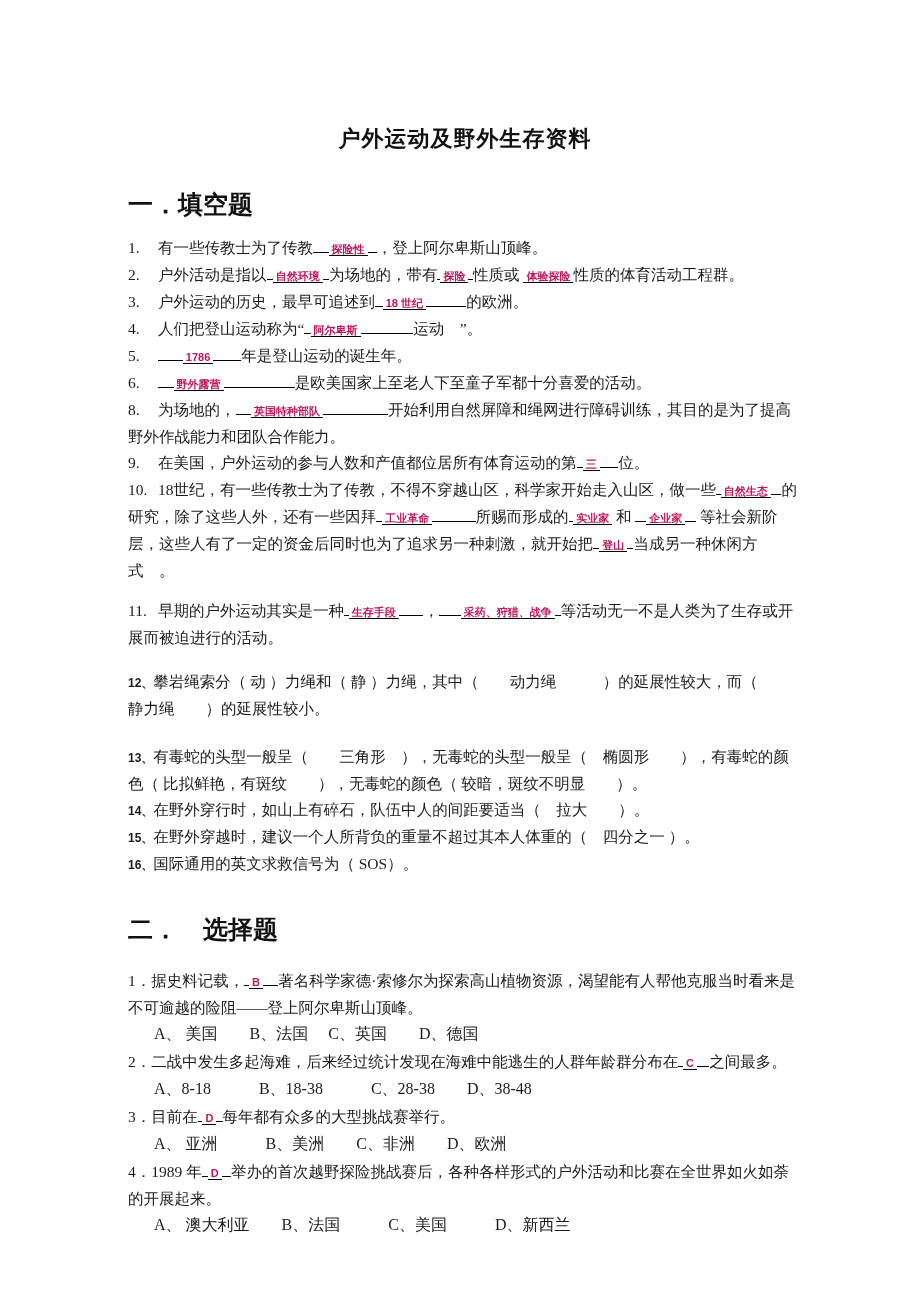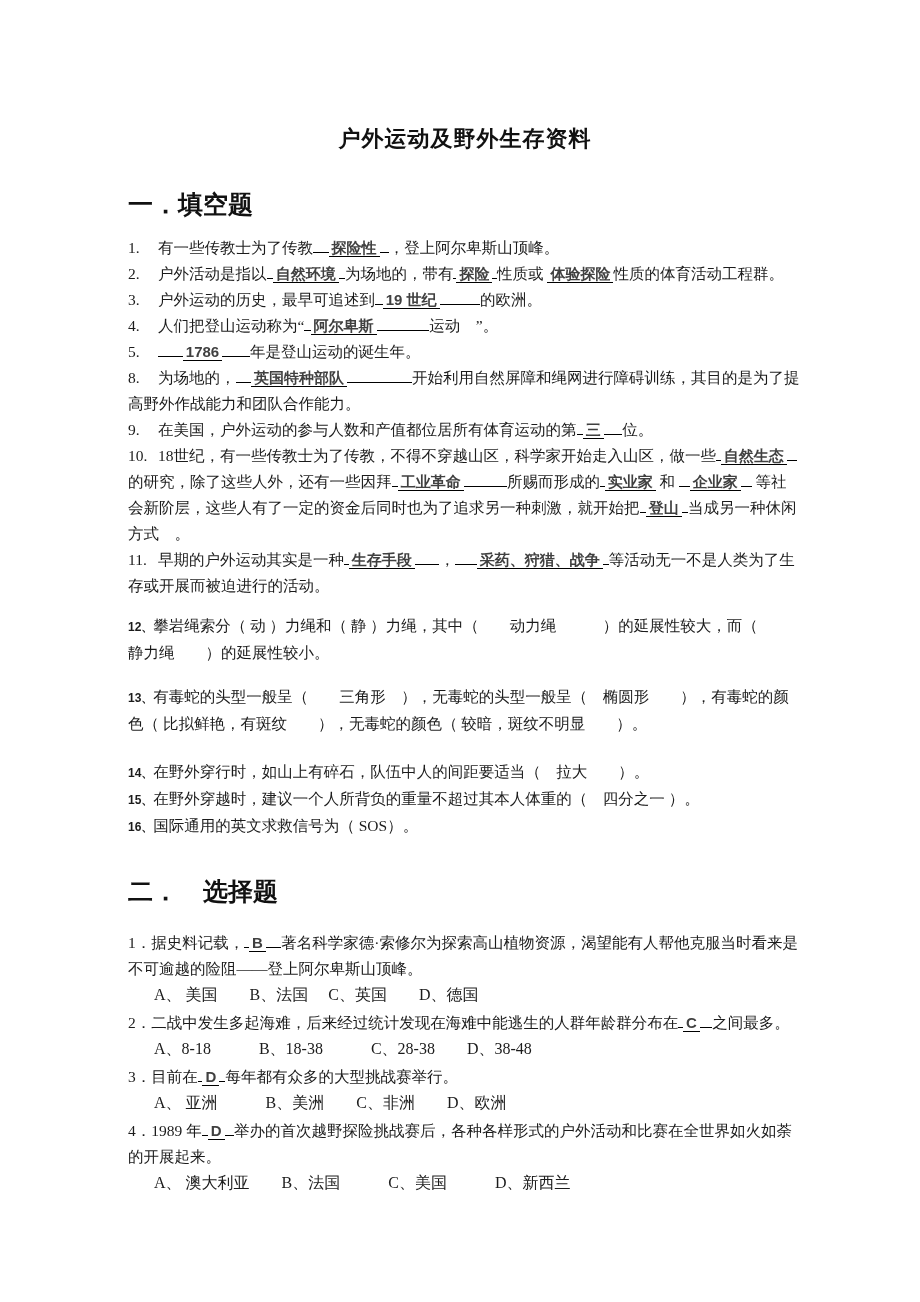--- a/index.html
+++ b/index.html
@@ -15,39 +15,40 @@
   .sec-heading.second{margin-top:38px;margin-bottom:26px;}
   .list{margin:0;}
   p.item{margin:0;font-size:15.5px;line-height:26px;}
   .fill-list p.item:nth-child(10){margin-top:14px;}
   .fill-list p.item:nth-child(11){margin-top:18px;}
   .fill-list p.item:nth-child(12){margin-top:22px;}
   p.question{margin:2px 0 0 0;font-size:15.5px;line-height:26px;}
   p.options{margin:0 0 0 26px;font-size:16px;line-height:26px;}
   .num{display:inline-block;min-width:30px;}
   .numb{font-family:"Liberation Sans",sans-serif;font-weight:bold;font-size:12px;}
-  .ans{font-family:"Liberation Sans",sans-serif;font-weight:bold;font-size:15px;
-       color:#404040;border-bottom:1.5px solid #000;padding:0 3px;}
+  .ans{font-family:"Liberation Sans",sans-serif;font-weight:bold;font-size:11px;
+       color:#be185d;border-bottom:1.5px solid #000;padding:0 3px;}
   .blk{display:inline-block;height:16px;border-bottom:1.5px solid #000;
        vertical-align:baseline;}
 </style>
 </head>
 <body>
 
 <div class="page">
   <h1 class="doc-title">户外运动及野外生存资料</h1>
 
   <h2 class="sec-heading">一．填空题</h2>
 
   <div class="list fill-list">
       <p class="item"><span class="num">1.</span><span>有一些传教士为了传教</span><span class="blk" style="width: 1em;"></span><span class="ans">探险性</span><span class="blk" style="width: 0.6em;"></span><span>，登上阿尔卑斯山顶峰。</span></p>
       <p class="item"><span class="num">2.</span><span>户外活动是指以</span><span class="blk" style="width: 0.4em;"></span><span class="ans">自然环境</span><span class="blk" style="width: 0.4em;"></span><span>为场地的，带有</span><span class="blk" style="width: 0.2em;"></span><span class="ans">探险</span><span class="blk" style="width: 0.3em;"></span><span>性质或 </span><span class="ans">体验探险</span><span>性质的体育活动工程群。</span></p>
-      <p class="item"><span class="num">3.</span><span>户外运动的历史，最早可追述到</span><span class="blk" style="width: 0.5em;"></span><span class="ans">19 世纪</span><span class="blk" style="width: 2.6em;"></span><span>的欧洲。</span></p>
+      <p class="item"><span class="num">3.</span><span>户外运动的历史，最早可追述到</span><span class="blk" style="width: 0.5em;"></span><span class="ans">18 世纪</span><span class="blk" style="width: 2.6em;"></span><span>的欧洲。</span></p>
       <p class="item"><span class="num">4.</span><span>人们把登山运动称为“</span><span class="blk" style="width: 0.4em;"></span><span class="ans">阿尔卑斯</span><span class="blk" style="width: 3.4em;"></span><span>运动　”。</span></p>
       <p class="item"><span class="num">5.</span><span class="blk" style="width: 1.6em;"></span><span class="ans">1786</span><span class="blk" style="width: 1.8em;"></span><span>年是登山运动的诞生年。</span></p>
+      <p class="item"><span class="num">6.</span><span class="blk" style="width: 1em;"></span><span class="ans">野外露营</span><span class="blk" style="width: 4.6em;"></span><span>是欧美国家上至老人下至童子军都十分喜爱的活动。</span></p>
       <p class="item"><span class="num">8.</span><span>为场地的，</span><span class="blk" style="width: 1em;"></span><span class="ans">英国特种部队</span><span class="blk" style="width: 4.2em;"></span><span>开始利用自然屏障和绳网进行障碍训练，其目的是为了提高野外作战能力和团队合作能力。</span></p>
       <p class="item"><span class="num">9.</span><span>在美国，户外运动的参与人数和产值都位居所有体育运动的第</span><span class="blk" style="width: 0.4em;"></span><span class="ans">三</span><span class="blk" style="width: 1.2em;"></span><span>位。</span></p>
       <p class="item"><span class="num">10.</span><span>18世纪，有一些传教士为了传教，不得不穿越山区，科学家开始走入山区，做一些</span><span class="blk" style="width: 0.3em;"></span><span class="ans">自然生态</span><span class="blk" style="width: 0.7em;"></span><span>的研究，除了这些人外，还有一些因拜</span><span class="blk" style="width: 0.4em;"></span><span class="ans">工业革命</span><span class="blk" style="width: 2.8em;"></span><span>所赐而形成的</span><span class="blk" style="width: 0.3em;"></span><span class="ans">实业家</span><span> 和 </span><span class="blk" style="width: 0.7em;"></span><span class="ans">企业家</span><span class="blk" style="width: 0.7em;"></span><span> 等社会新阶层，这些人有了一定的资金后同时也为了追求另一种刺激，就开始把</span><span class="blk" style="width: 0.4em;"></span><span class="ans">登山</span><span class="blk" style="width: 0.4em;"></span><span>当成另一种休闲方式　。</span></p>
       <p class="item"><span class="num">11.</span><span>早期的户外运动其实是一种</span><span class="blk" style="width: 0.3em;"></span><span class="ans">生存手段</span><span class="blk" style="width: 1.6em;"></span><span>，</span><span class="blk" style="width: 1.4em;"></span><span class="ans">采药、狩猎、战争</span><span class="blk" style="width: 0.4em;"></span><span>等活动无一不是人类为了生存或开展而被迫进行的活动。</span></p>
       <p class="item"><span class="numb">12、</span><span>攀岩绳索分（ 动 ）力绳和（ 静 ）力绳，其中（　　动力绳　　　）的延展性较大，而（　　静力绳　　）的延展性较小。</span></p>
       <p class="item"><span class="numb">13、</span><span>有毒蛇的头型一般呈（　　三角形　），无毒蛇的头型一般呈（　椭圆形　　），有毒蛇的颜色（ 比拟鲜艳，有斑纹　　），无毒蛇的颜色（ 较暗，斑纹不明显　　）。</span></p>
       <p class="item"><span class="numb">14、</span><span>在野外穿行时，如山上有碎石，队伍中人的间距要适当（　拉大　　）。</span></p>
       <p class="item"><span class="numb">15、</span><span>在野外穿越时，建议一个人所背负的重量不超过其本人体重的（　四分之一 ）。</span></p>
       <p class="item"><span class="numb">16、</span><span>国际通用的英文求救信号为（ SOS）。</span></p>
     </div>

